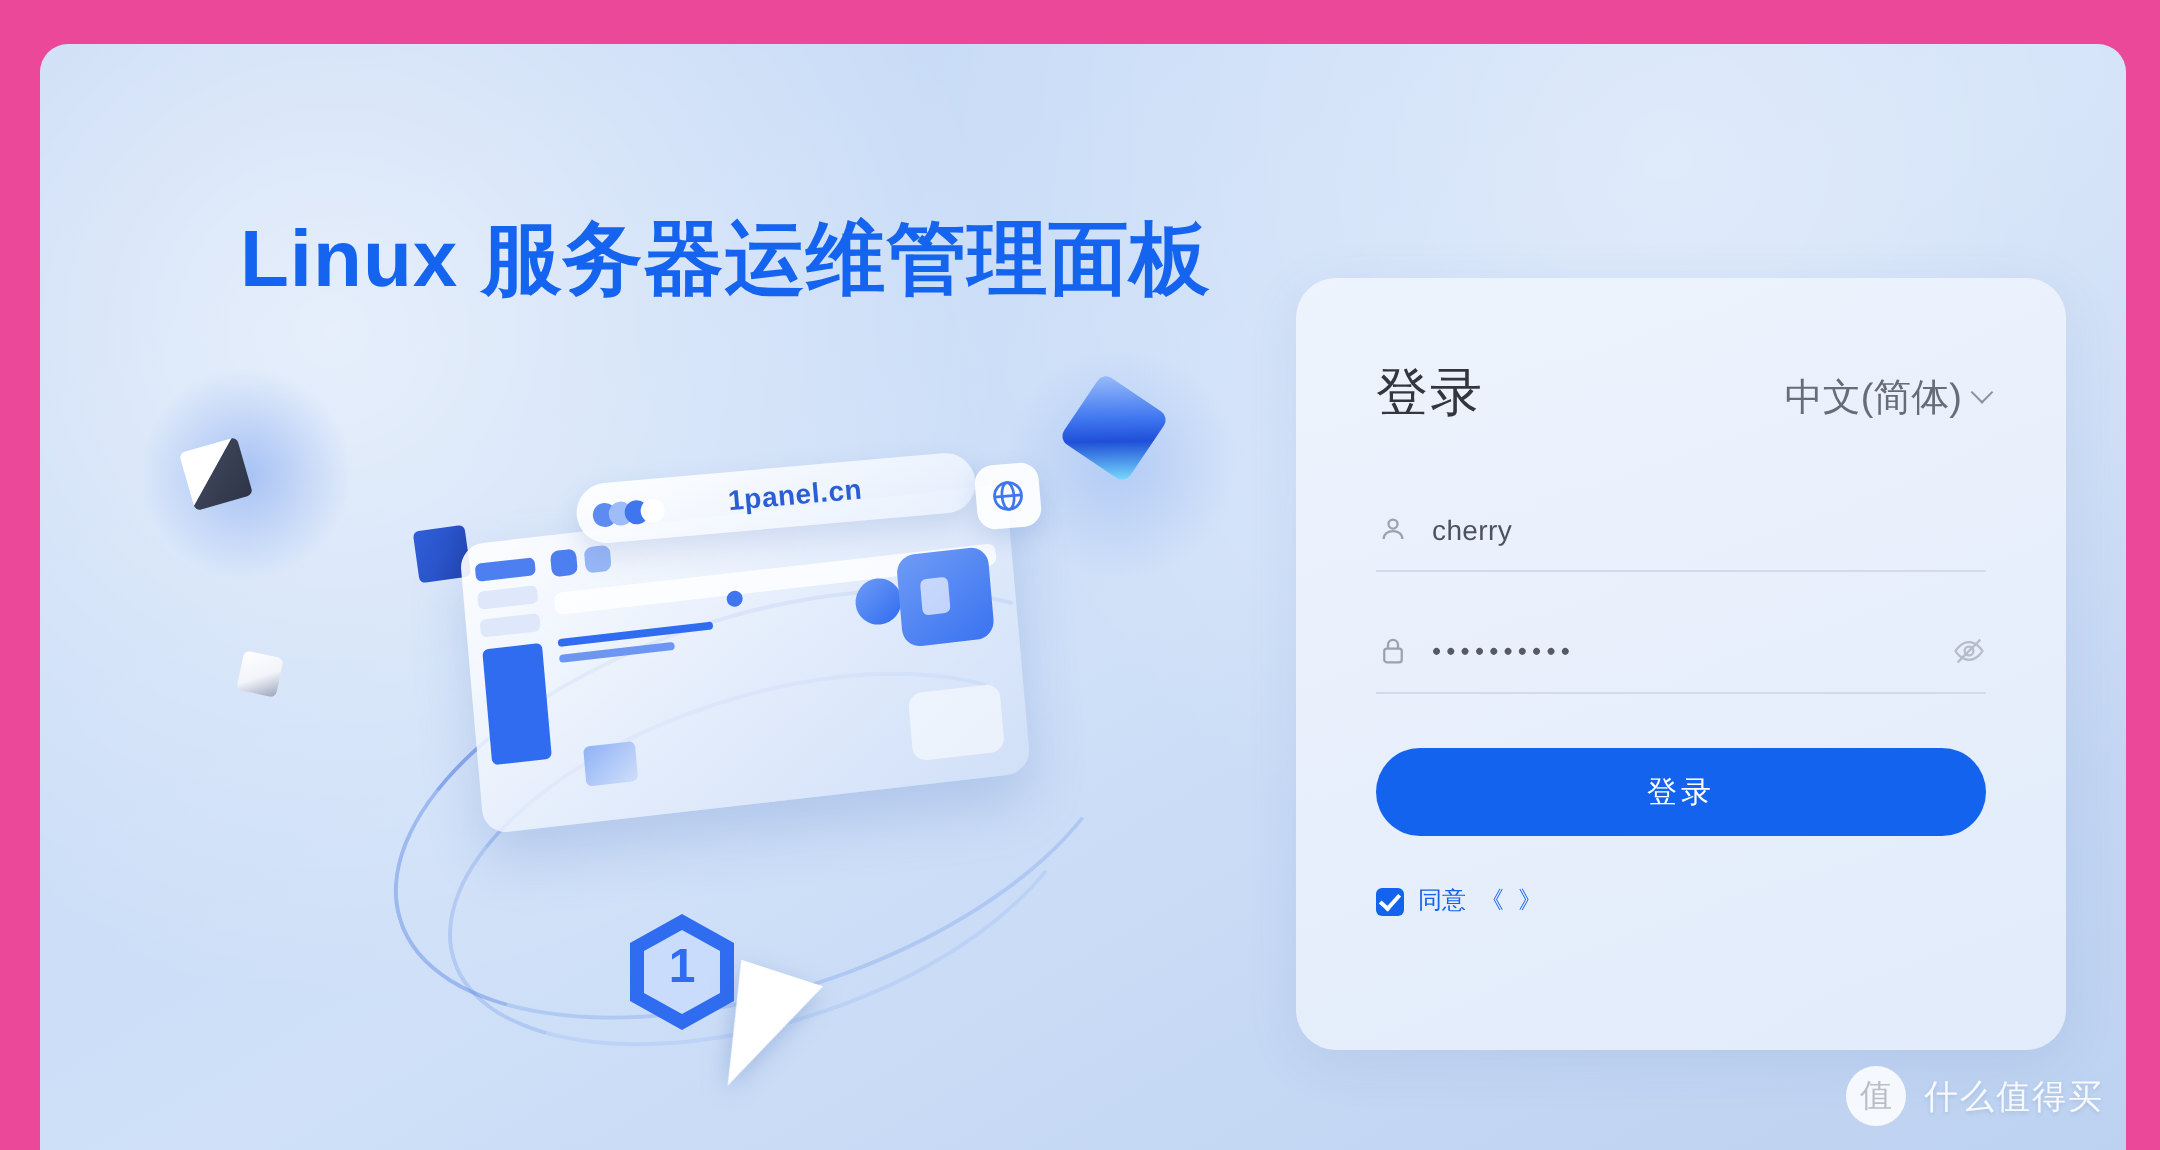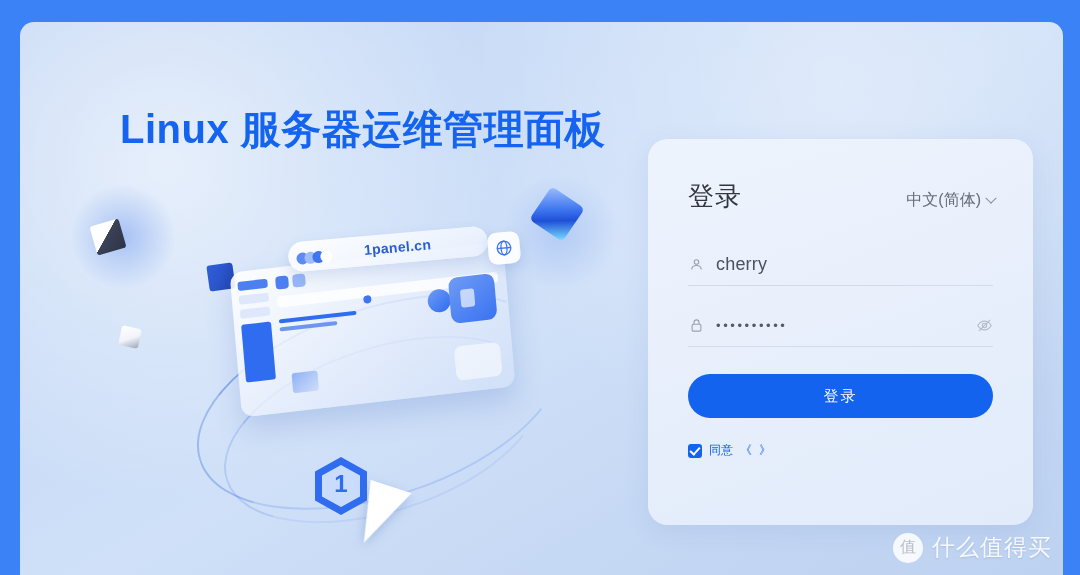--- a/index.html
+++ b/index.html
@@ -3,21 +3,21 @@
 <meta charset="utf-8">
 <style>
   * { box-sizing: border-box; margin: 0; padding: 0; }
   html, body {
     width: 1080px; height: 575px;
     background: #000;
     font-family: "Liberation Sans", "DejaVu Sans", sans-serif;
     overflow: hidden;
   }
 
-  #root { position: relative; width: 1080px; height: 575px; background: #3b82f6; }
+  #root { position: relative; width: 1080px; height: 575px; background: #ec4899; }
 
   
   .page-card {
     position: absolute;
     left: 20px; top: 22px;
     width: 1043px; height: 553px;
     border-radius: 14px 14px 0 0;
     background:
       radial-gradient(circle at 14% 26%, rgba(255,255,255,.55) 0%, rgba(255,255,255,0) 34%),
       radial-gradient(circle at 78% 10%, rgba(255,255,255,.35) 0%, rgba(255,255,255,0) 40%),
@@ -148,33 +148,33 @@
     border-radius: 20px;
     background: linear-gradient(160deg, rgba(238,244,253,.96) 0%, rgba(233,240,252,.94) 55%, rgba(228,237,251,.93) 100%);
     box-shadow: 0 6px 26px rgba(60,100,180,.10);
   }
 
   .panel-head {
     position: absolute; left: 40px; right: 38px; top: 40px;
     display: flex; align-items: baseline; justify-content: space-between;
   }
   .panel-title { font-size: 26px; color: #33363d; letter-spacing: 1px; }
-  .lang-select { display: flex; align-items: center; gap: 6px; font-size: 16px; color: #666d78; cursor: pointer; }
+  .lang-select { display: flex; align-items: center; gap: 6px; font-size: 19px; color: #666d78; cursor: pointer; }
   .chev { display: inline-block; width: 8px; height: 8px; border-right: 1.4px solid #8a919c; border-bottom: 1.4px solid #8a919c;
           transform: rotate(45deg) translate(-2px,-2px); }
 
   .field {
     position: absolute; left: 40px; width: 305px; height: 42px;
     border-bottom: 1px solid #d3dbe8;
     display: flex; align-items: center; gap: 12px;
   }
   .field-user { top: 105px; }
   .field-pass { top: 166px; }
   .field-icon { width: 16px; height: 16px; flex: 0 0 16px; display: flex; align-items: center; justify-content: center; }
-  .field-value { font-size: 18px; color: #4d525c; letter-spacing: .2px; }
+  .field-value { font-size: 14px; color: #4d525c; letter-spacing: .2px; }
   .field-value.dots { letter-spacing: 2.6px; font-size: 13px; color: #555a64; }
   .eye-toggle { margin-left: auto; width: 18px; height: 18px; display: flex; align-items: center; justify-content: center; cursor: pointer; }
 
   .login-btn {
     position: absolute; left: 40px; top: 235px; width: 305px; height: 44px;
     border: none; border-radius: 22px;
     background: #1363ef;
     color: #fff; font-size: 15px; letter-spacing: 2px; cursor: pointer;
     font-family: "Liberation Sans", "DejaVu Sans", sans-serif;
   }
@@ -201,21 +201,21 @@
     position: absolute; right: 28px; bottom: 12px;
     display: flex; align-items: center; gap: 9px;
     opacity: .92; z-index: 20;
   }
   .wm-logo {
     width: 30px; height: 30px; border-radius: 50%;
     background: rgba(255,255,255,.93);
     display: flex; align-items: center; justify-content: center;
     font-size: 16px; color: #b9bcc4;
   }
-  .wm-text { font-size: 23px; color: rgba(255,255,255,.95); letter-spacing: 1px;
+  .wm-text { font-size: 17px; color: rgba(255,255,255,.95); letter-spacing: 1px;
              text-shadow: 0 1px 2px rgba(90,110,150,.25); }
 </style>
 </head>
 <body>
 
 <div id="root">
   <div class="page-card">
 
     <div class="headline">
       <span class="lat">Linux</span><span> 服务器运维管理面板</span>

